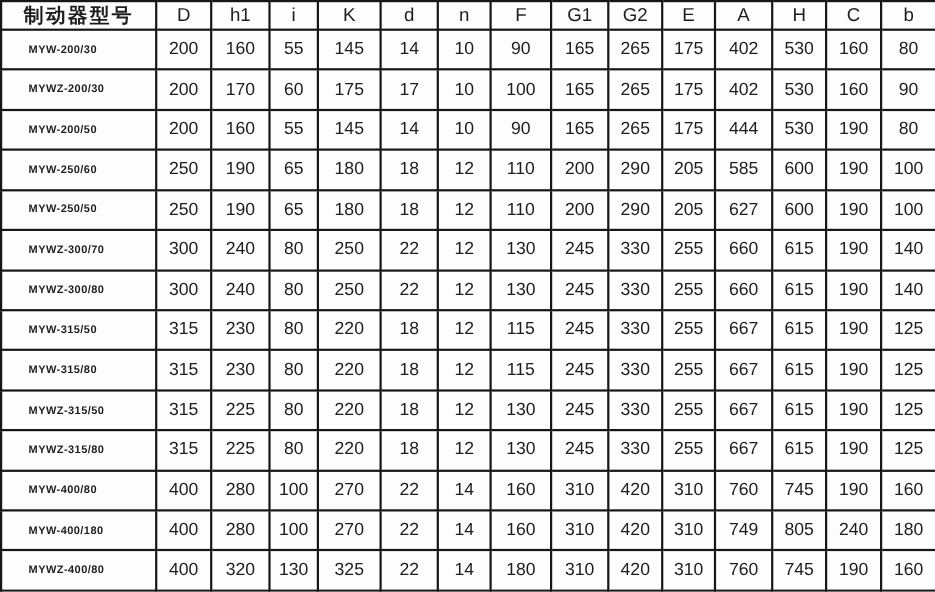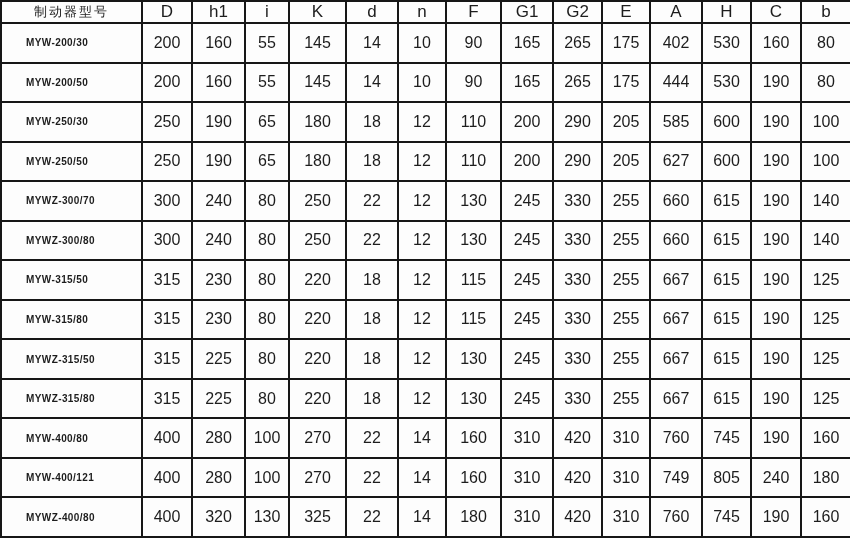--- a/index.html
+++ b/index.html
@@ -23,22 +23,22 @@
   .spec-table th, .spec-table td {
     border: 2px solid #161616;
     text-align: center;
     vertical-align: middle;
     color: #1d1d1d;
     padding: 0;
     white-space: nowrap;
     overflow: hidden;
   }
   .spec-table th.model-header {
-    font-size: 13px;
-    font-weight: 400;
+    font-size: 18px;
+    font-weight: 700;
     letter-spacing: 2px;
   }
   .spec-table th.col-header {
     font-size: 17px;
     font-weight: 400;
   }
   .spec-table td.model-cell {
     text-align: left;
     padding-left: 24px;
     font-size: 10px;
@@ -101,38 +101,55 @@
         <td class="value-cell">90</td>
         <td class="value-cell">165</td>
         <td class="value-cell">265</td>
         <td class="value-cell">175</td>
         <td class="value-cell">402</td>
         <td class="value-cell">530</td>
         <td class="value-cell">160</td>
         <td class="value-cell">80</td>
       </tr>
       <tr>
+        <td class="model-cell">MYWZ-200/30</td>
+        <td class="value-cell">200</td>
+        <td class="value-cell">170</td>
+        <td class="value-cell">60</td>
+        <td class="value-cell">175</td>
+        <td class="value-cell">17</td>
+        <td class="value-cell">10</td>
+        <td class="value-cell">100</td>
+        <td class="value-cell">165</td>
+        <td class="value-cell">265</td>
+        <td class="value-cell">175</td>
+        <td class="value-cell">402</td>
+        <td class="value-cell">530</td>
+        <td class="value-cell">160</td>
+        <td class="value-cell">90</td>
+      </tr>
+      <tr>
         <td class="model-cell">MYW-200/50</td>
         <td class="value-cell">200</td>
         <td class="value-cell">160</td>
         <td class="value-cell">55</td>
         <td class="value-cell">145</td>
         <td class="value-cell">14</td>
         <td class="value-cell">10</td>
         <td class="value-cell">90</td>
         <td class="value-cell">165</td>
         <td class="value-cell">265</td>
         <td class="value-cell">175</td>
         <td class="value-cell">444</td>
         <td class="value-cell">530</td>
         <td class="value-cell">190</td>
         <td class="value-cell">80</td>
       </tr>
       <tr>
-        <td class="model-cell">MYW-250/30</td>
+        <td class="model-cell">MYW-250/60</td>
         <td class="value-cell">250</td>
         <td class="value-cell">190</td>
         <td class="value-cell">65</td>
         <td class="value-cell">180</td>
         <td class="value-cell">18</td>
         <td class="value-cell">12</td>
         <td class="value-cell">110</td>
         <td class="value-cell">200</td>
         <td class="value-cell">290</td>
         <td class="value-cell">205</td>
@@ -271,21 +288,21 @@
         <td class="value-cell">160</td>
         <td class="value-cell">310</td>
         <td class="value-cell">420</td>
         <td class="value-cell">310</td>
         <td class="value-cell">760</td>
         <td class="value-cell">745</td>
         <td class="value-cell">190</td>
         <td class="value-cell">160</td>
       </tr>
       <tr>
-        <td class="model-cell">MYW-400/121</td>
+        <td class="model-cell">MYW-400/180</td>
         <td class="value-cell">400</td>
         <td class="value-cell">280</td>
         <td class="value-cell">100</td>
         <td class="value-cell">270</td>
         <td class="value-cell">22</td>
         <td class="value-cell">14</td>
         <td class="value-cell">160</td>
         <td class="value-cell">310</td>
         <td class="value-cell">420</td>
         <td class="value-cell">310</td>

